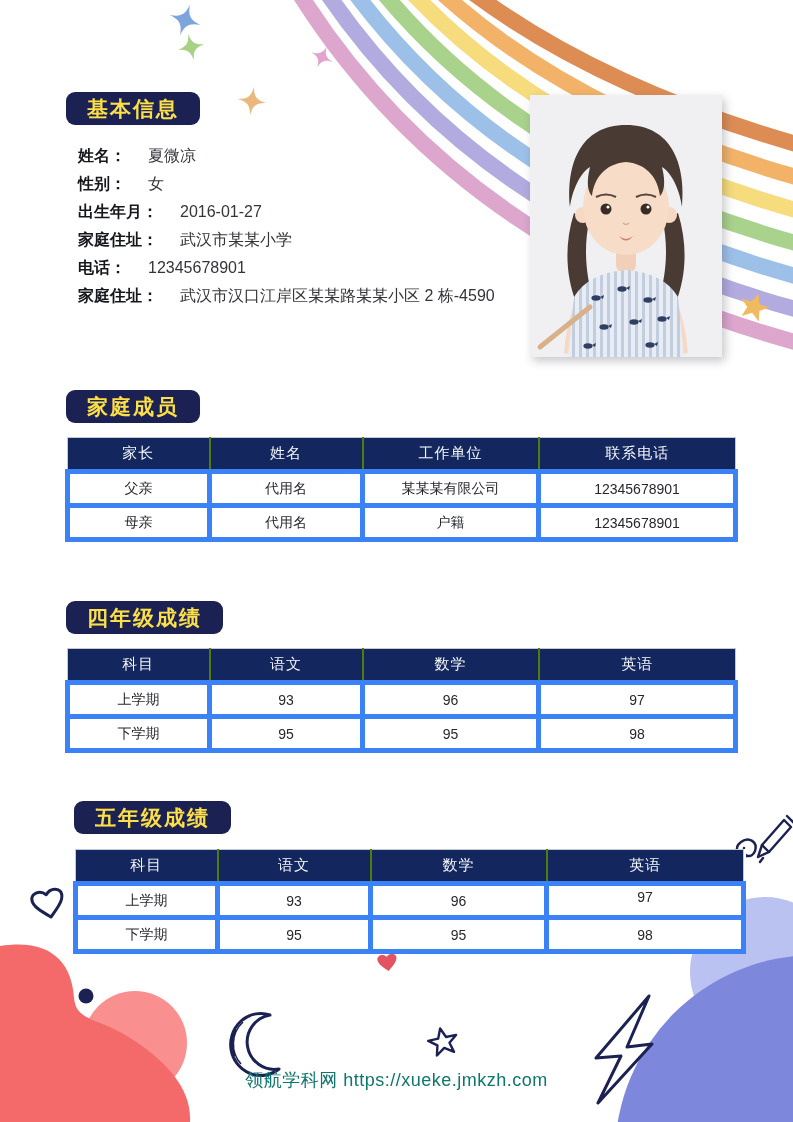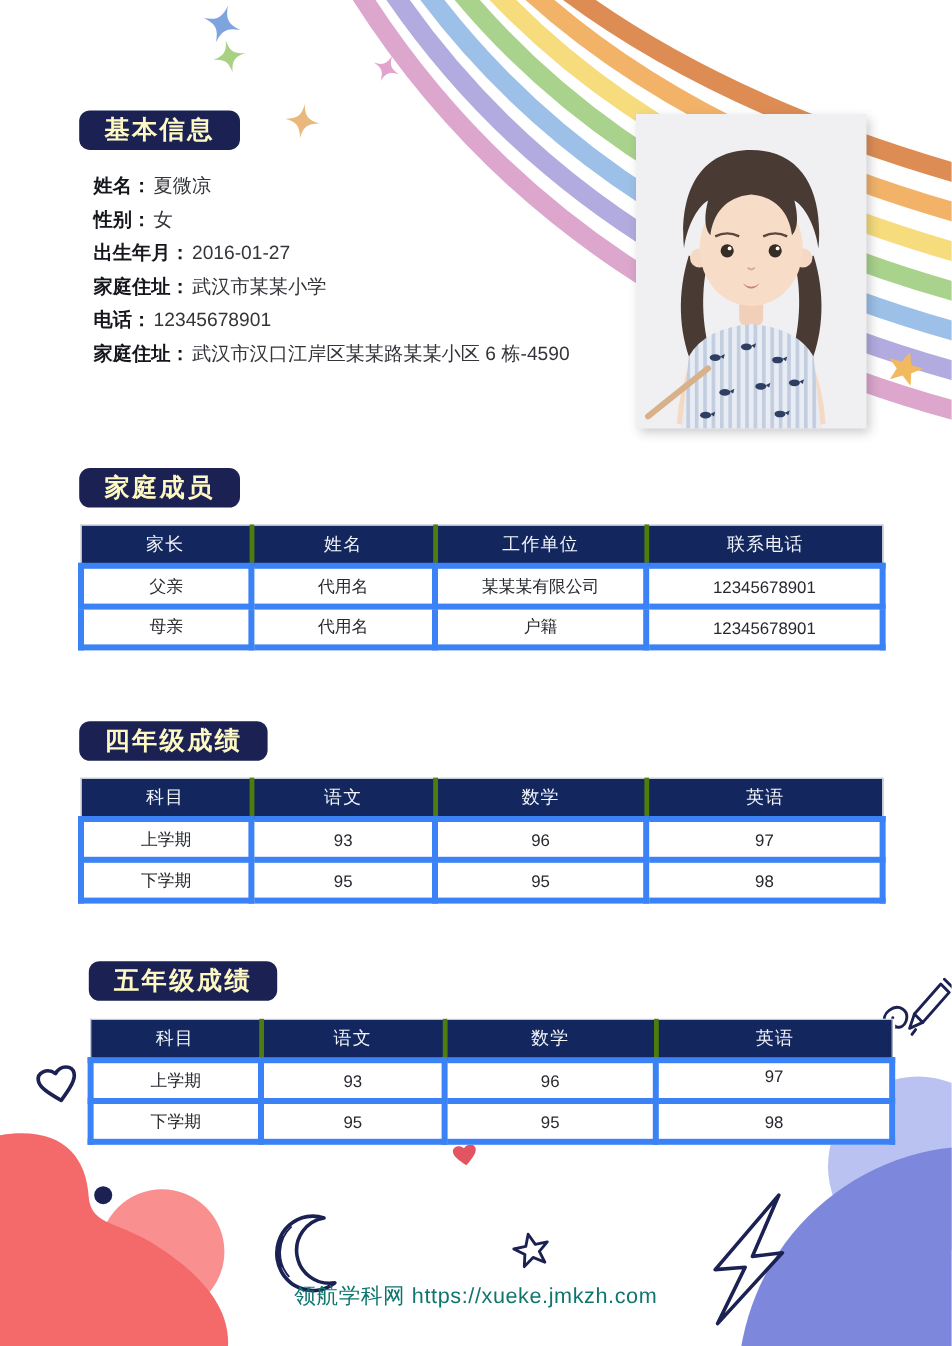--- a/index.html
+++ b/index.html
@@ -1,30 +1,30 @@
 <!DOCTYPE html>
 <html lang="zh"><head>
 <meta charset="utf-8">
 <style>
   html,body{margin:0;padding:0}
   .page{position:relative;width:793px;height:1122px;background:#ffffff;overflow:hidden;
         font-family:"Liberation Sans","DejaVu Sans",sans-serif}
   .deco{position:absolute;left:0;top:0;width:793px;height:1122px;z-index:0;pointer-events:none}
-  .badge{position:absolute;z-index:2;background:#1b2153;color:#fef9c3;font-weight:bold;
+  .badge{position:absolute;z-index:2;background:#1b2153;color:#fde047;font-weight:bold;
          font-size:21px;letter-spacing:2px;height:33px;line-height:33px;padding:0 21px;
          border-radius:9px;white-space:nowrap}
   .info{position:absolute;z-index:2;left:78px;top:142px;font-size:16px;color:#33353a}
-  .info .row{height:28px;line-height:28px;display:flex;gap:2px;white-space:nowrap}
+  .info .row{height:28px;line-height:28px;display:flex;gap:22px;white-space:nowrap}
   .info .lbl{font-weight:bold;color:#15171c}
   .photo{position:absolute;z-index:2;left:530px;top:95px;width:192px;height:262px;
          box-shadow:3px 4px 9px rgba(55,55,70,.28);background:#f0f0f2}
   table.data{position:absolute;z-index:2;border-collapse:collapse;table-layout:fixed;
              background:#fff;border:1px solid #c3c8d2}
   table.data th{background:#13275e;color:#f2f5fa;font-size:15px;font-weight:normal;height:29px;
-                border-right:4px solid #4d7c0f;border-bottom:2px solid #fdfdfd;letter-spacing:1px}
+                border-right:2px solid #4d7c0f;border-bottom:2px solid #fdfdfd;letter-spacing:1px}
   table.data th:last-child{border-right:0}
   table.data td{height:27px;text-align:center;font-size:14px;color:#26282e;border:5px solid #3b82f6}
   td.cell-top{vertical-align:top;line-height:20px}
   #family-table{left:65px;top:437px;width:668px}
   #grade4-table{left:65px;top:648px;width:668px}
   #grade5-table{left:73px;top:849px;width:668px}
   #badge-basic{left:66px;top:92px}
   #badge-family{left:66px;top:390px}
   #badge-grade4{left:66px;top:601px}
   #badge-grade5{left:74px;top:801px}
@@ -119,21 +119,21 @@
     <div class="row">
       <span class="lbl">家庭住址：</span>
       <span>武汉市某某小学</span>
     </div>
     <div class="row">
       <span class="lbl">电话：</span>
       <span>12345678901</span>
     </div>
     <div class="row">
       <span class="lbl">家庭住址：</span>
-      <span>武汉市汉口江岸区某某路某某小区 6 栋-4590</span>
+      <span>武汉市汉口江岸区某某路某某小区 2 栋-4590</span>
     </div>
   </div>
 
   <svg class="photo" viewBox="0 0 192 262">
     <defs>
       <pattern id="stripes" width="7" height="10" patternUnits="userSpaceOnUse">
         <rect width="7" height="10" fill="#e8ecf5"></rect>
         <rect width="3" height="10" fill="#c2cdde"></rect>
       </pattern>
       <g id="whale">

